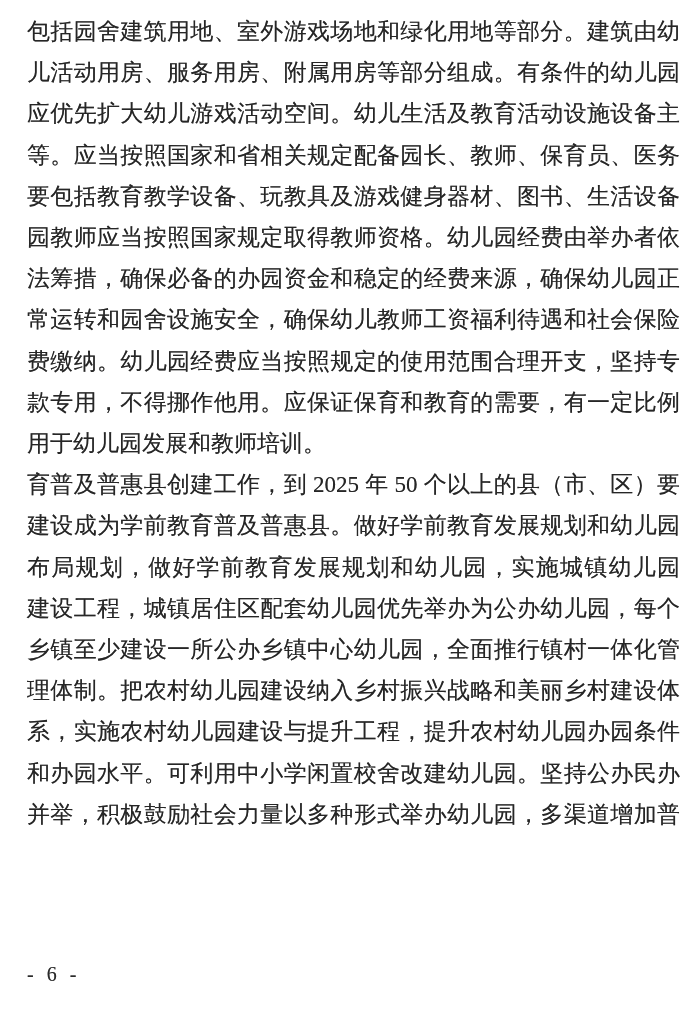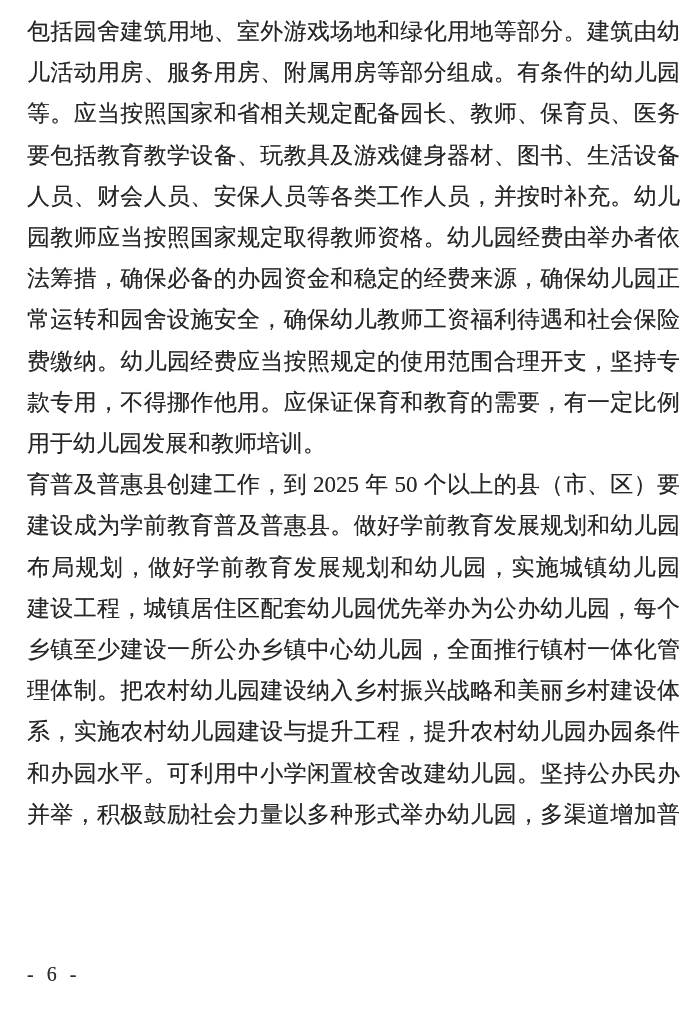--- a/index.html
+++ b/index.html
@@ -52,23 +52,23 @@
 </style>
 </head>
 <body>
 
 <div class="page">
 
   <div class="textblock">
 
     <div class="line">包括园舍建筑用地、室外游戏场地和绿化用地等部分。建筑由幼</div>
     <div class="line">儿活动用房、服务用房、附属用房等部分组成。有条件的幼儿园</div>
+    <div class="line">应优先扩大幼儿游戏活动空间。幼儿生活及教育活动设施设备主</div>
     <div class="line">等。应当按照国家和省相关规定配备园长、教师、保育员、医务</div>
     <div class="line">要包括教育教学设备、玩教具及游戏健身器材、图书、生活设备</div>
-    <div class="line">人员、财会人员、安保人员等各类工作人员，并按时补充。幼儿</div>
     <div class="line">园教师应当按照国家规定取得教师资格。幼儿园经费由举办者依</div>
     <div class="line">法筹措，确保必备的办园资金和稳定的经费来源，确保幼儿园正</div>
     <div class="line">常运转和园舍设施安全，确保幼儿教师工资福利待遇和社会保险</div>
     <div class="line">费缴纳。幼儿园经费应当按照规定的使用范围合理开支，坚持专</div>
     <div class="line">款专用，不得挪作他用。应保证保育和教育的需要，有一定比例</div>
     <div class="line para-end">用于幼儿园发展和教师培训。</div>
 
     <div class="line">育普及普惠县创建工作，到 2025 年 50 个以上的县（市、区）要</div>
     <div class="line">建设成为学前教育普及普惠县。做好学前教育发展规划和幼儿园</div>
     <div class="line">布局规划，做好学前教育发展规划和幼儿园，实施城镇幼儿园</div>

